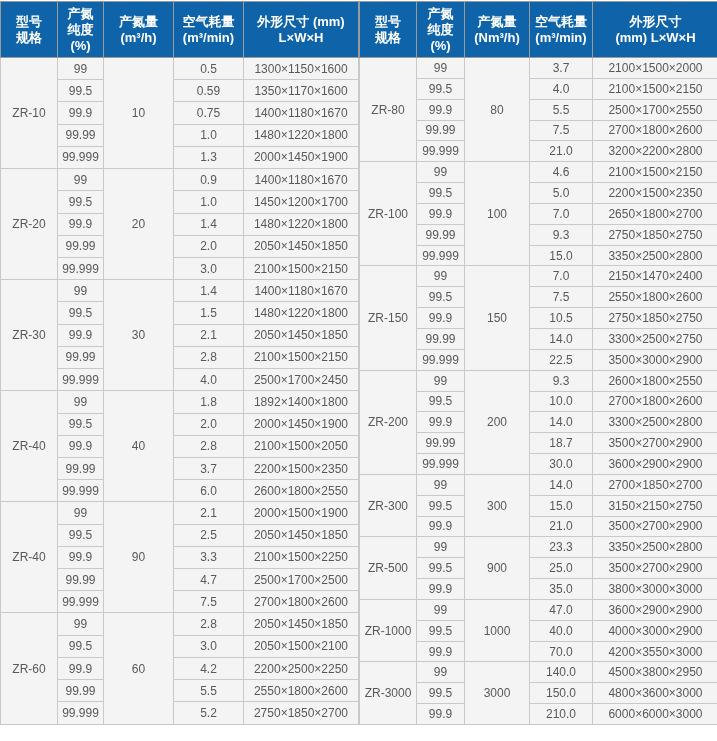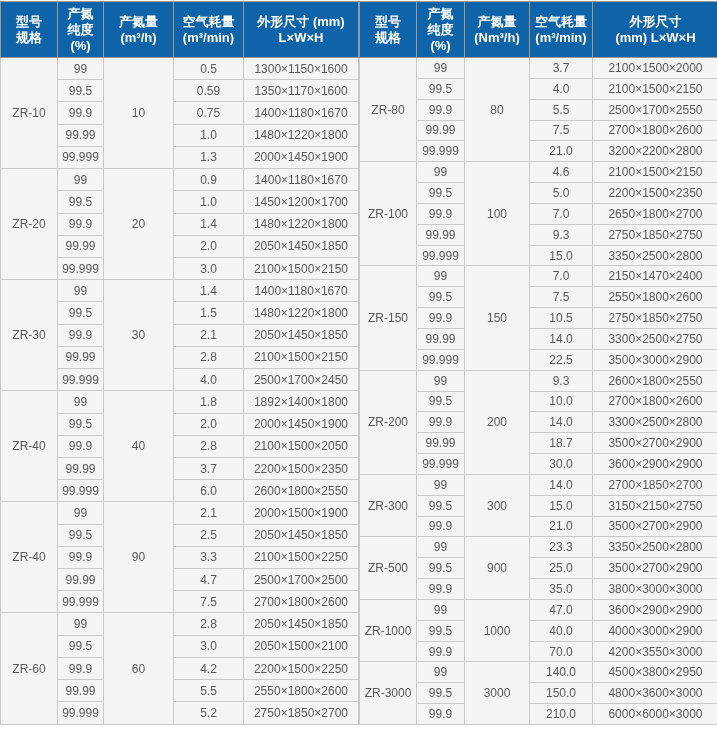--- a/index.html
+++ b/index.html
@@ -226,21 +226,21 @@
             <td>2050×1450×1850</td>
           </tr>
           <tr>
             <td>99.5</td>
             <td>3.0</td>
             <td>2050×1500×2100</td>
           </tr>
           <tr>
             <td>99.9</td>
             <td>4.2</td>
-            <td>2200×1500×2250</td>
+            <td>2200×2500×2250</td>
           </tr>
           <tr>
             <td>99.99</td>
             <td>5.5</td>
             <td>2550×1800×2600</td>
           </tr>
           <tr>
             <td>99.999</td>
             <td>5.2</td>
             <td>2750×1850×2700</td>

